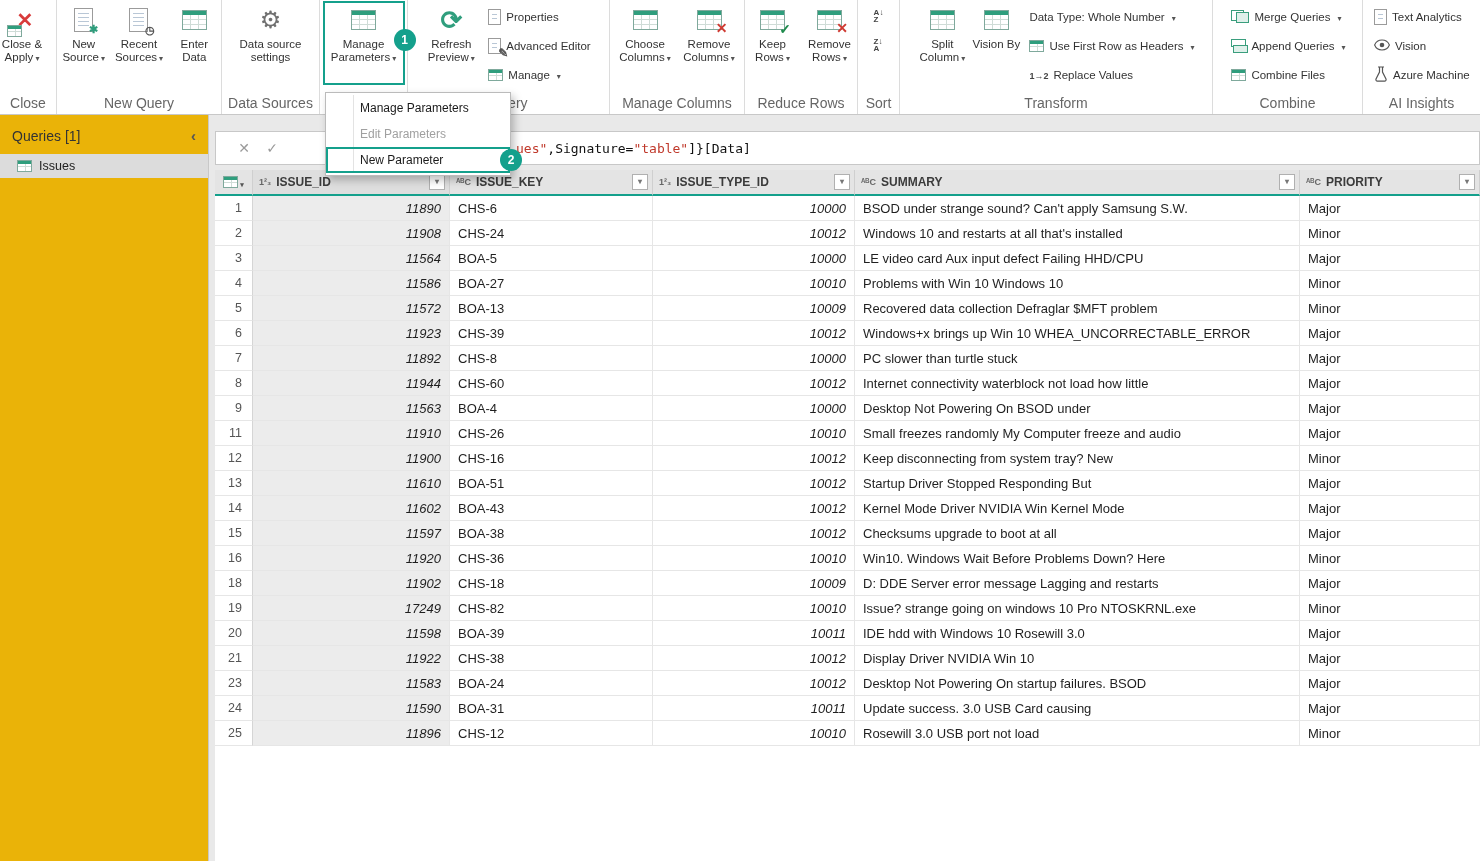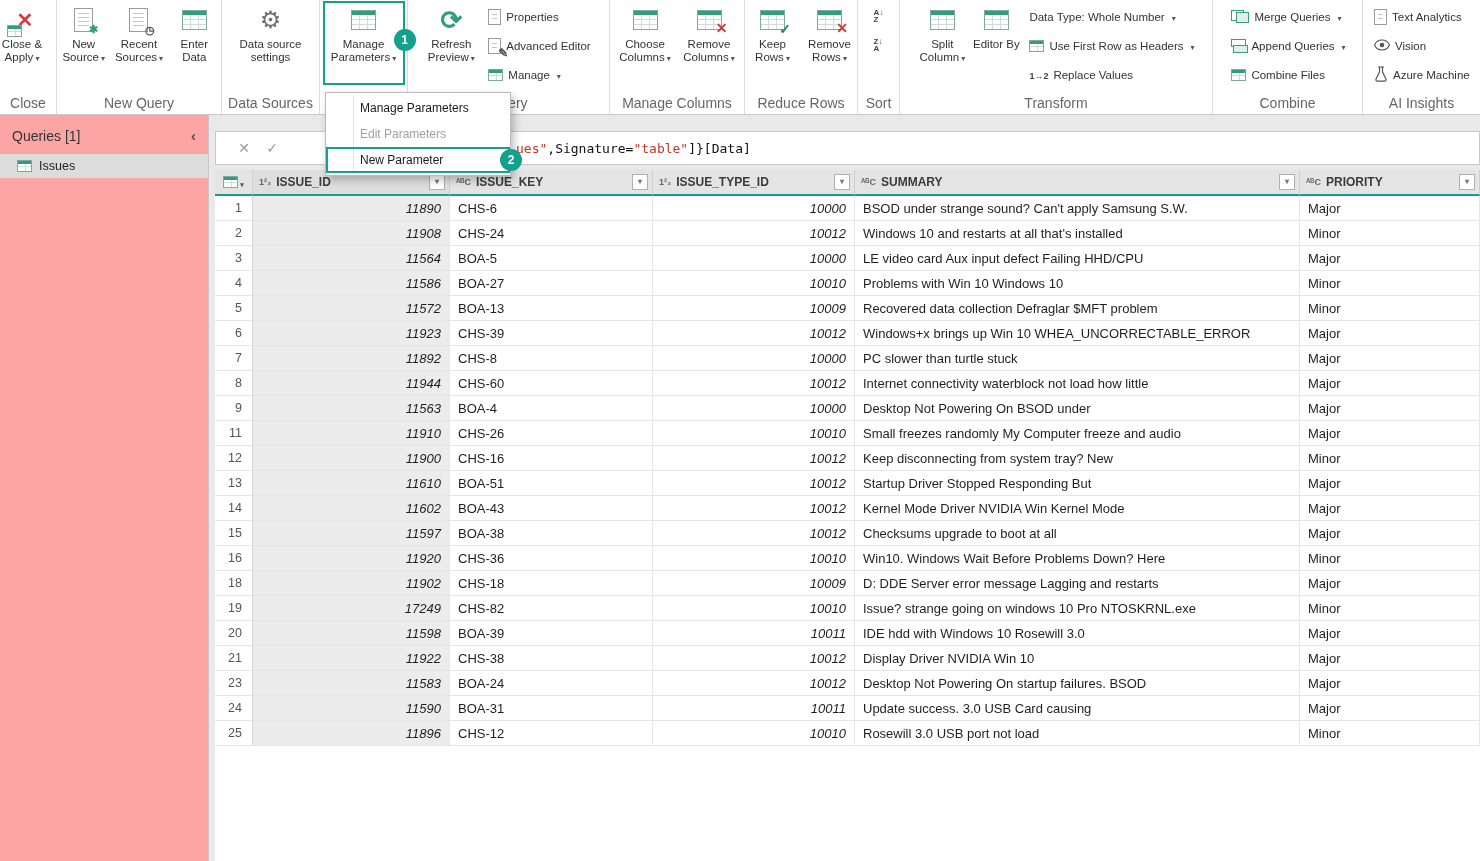--- a/index.html
+++ b/index.html
@@ -87,21 +87,21 @@
         padding:2px 0}
   .menu::before{content:"";position:absolute;left:27px;top:2px;bottom:2px;width:1px;
         background:#e3e3e3}
   .menu-item{height:26px;display:flex;align-items:center;padding-left:34px;
         font-size:12px;color:#1a1a1a;position:relative;cursor:pointer}
   .menu-item.disabled{color:#a0a0a0;cursor:default}
   .menu-item.hl{box-shadow:inset 0 0 0 2px var(--accent)}
   .menu-item .badge{right:-12px;top:2px}
 
   
-  .panel{position:absolute;top:115px;left:0;width:209px;bottom:0;background:#fca5a5;
+  .panel{position:absolute;top:115px;left:0;width:209px;bottom:0;background:#eab308;
          border-right:1px solid #c8c8c8;z-index:5}
   .panel-hd{display:flex;justify-content:space-between;align-items:center;
             padding:12px 6px 10px 12px;font-size:14px;color:#333}
   .chev{cursor:pointer;color:#555;padding:0 6px;font-size:15px}
   .chev::after{content:"‹";font-weight:700}
   .qitem{display:flex;align-items:center;gap:7px;height:24px;padding-left:17px;
          font-size:12.5px;color:#222;cursor:pointer}
   .qitem.sel{background:#dcdcdc}
 
   
@@ -294,21 +294,21 @@
       <div class="bigbtn">
         <span class="icw">
             <span class="mt"></span>
           </span>
         <span class="blabel"><span>Split Column</span><span class="car"></span></span>
       </div>
       <div class="bigbtn" style="width:48px">
         <span class="icw">
             <span class="mt"></span>
           </span>
-        <span class="blabel"><span>Editor By</span></span>
+        <span class="blabel"><span>Vision By</span></span>
       </div>
       <div class="stack">
         <div class="smallbtn">
           <span>Data Type: Whole Number</span>
           <span class="car"></span>
         </div>
         <div class="smallbtn">
           <span class="mt s"></span>
           <span>Use First Row as Headers</span>
           <span class="car"></span>

